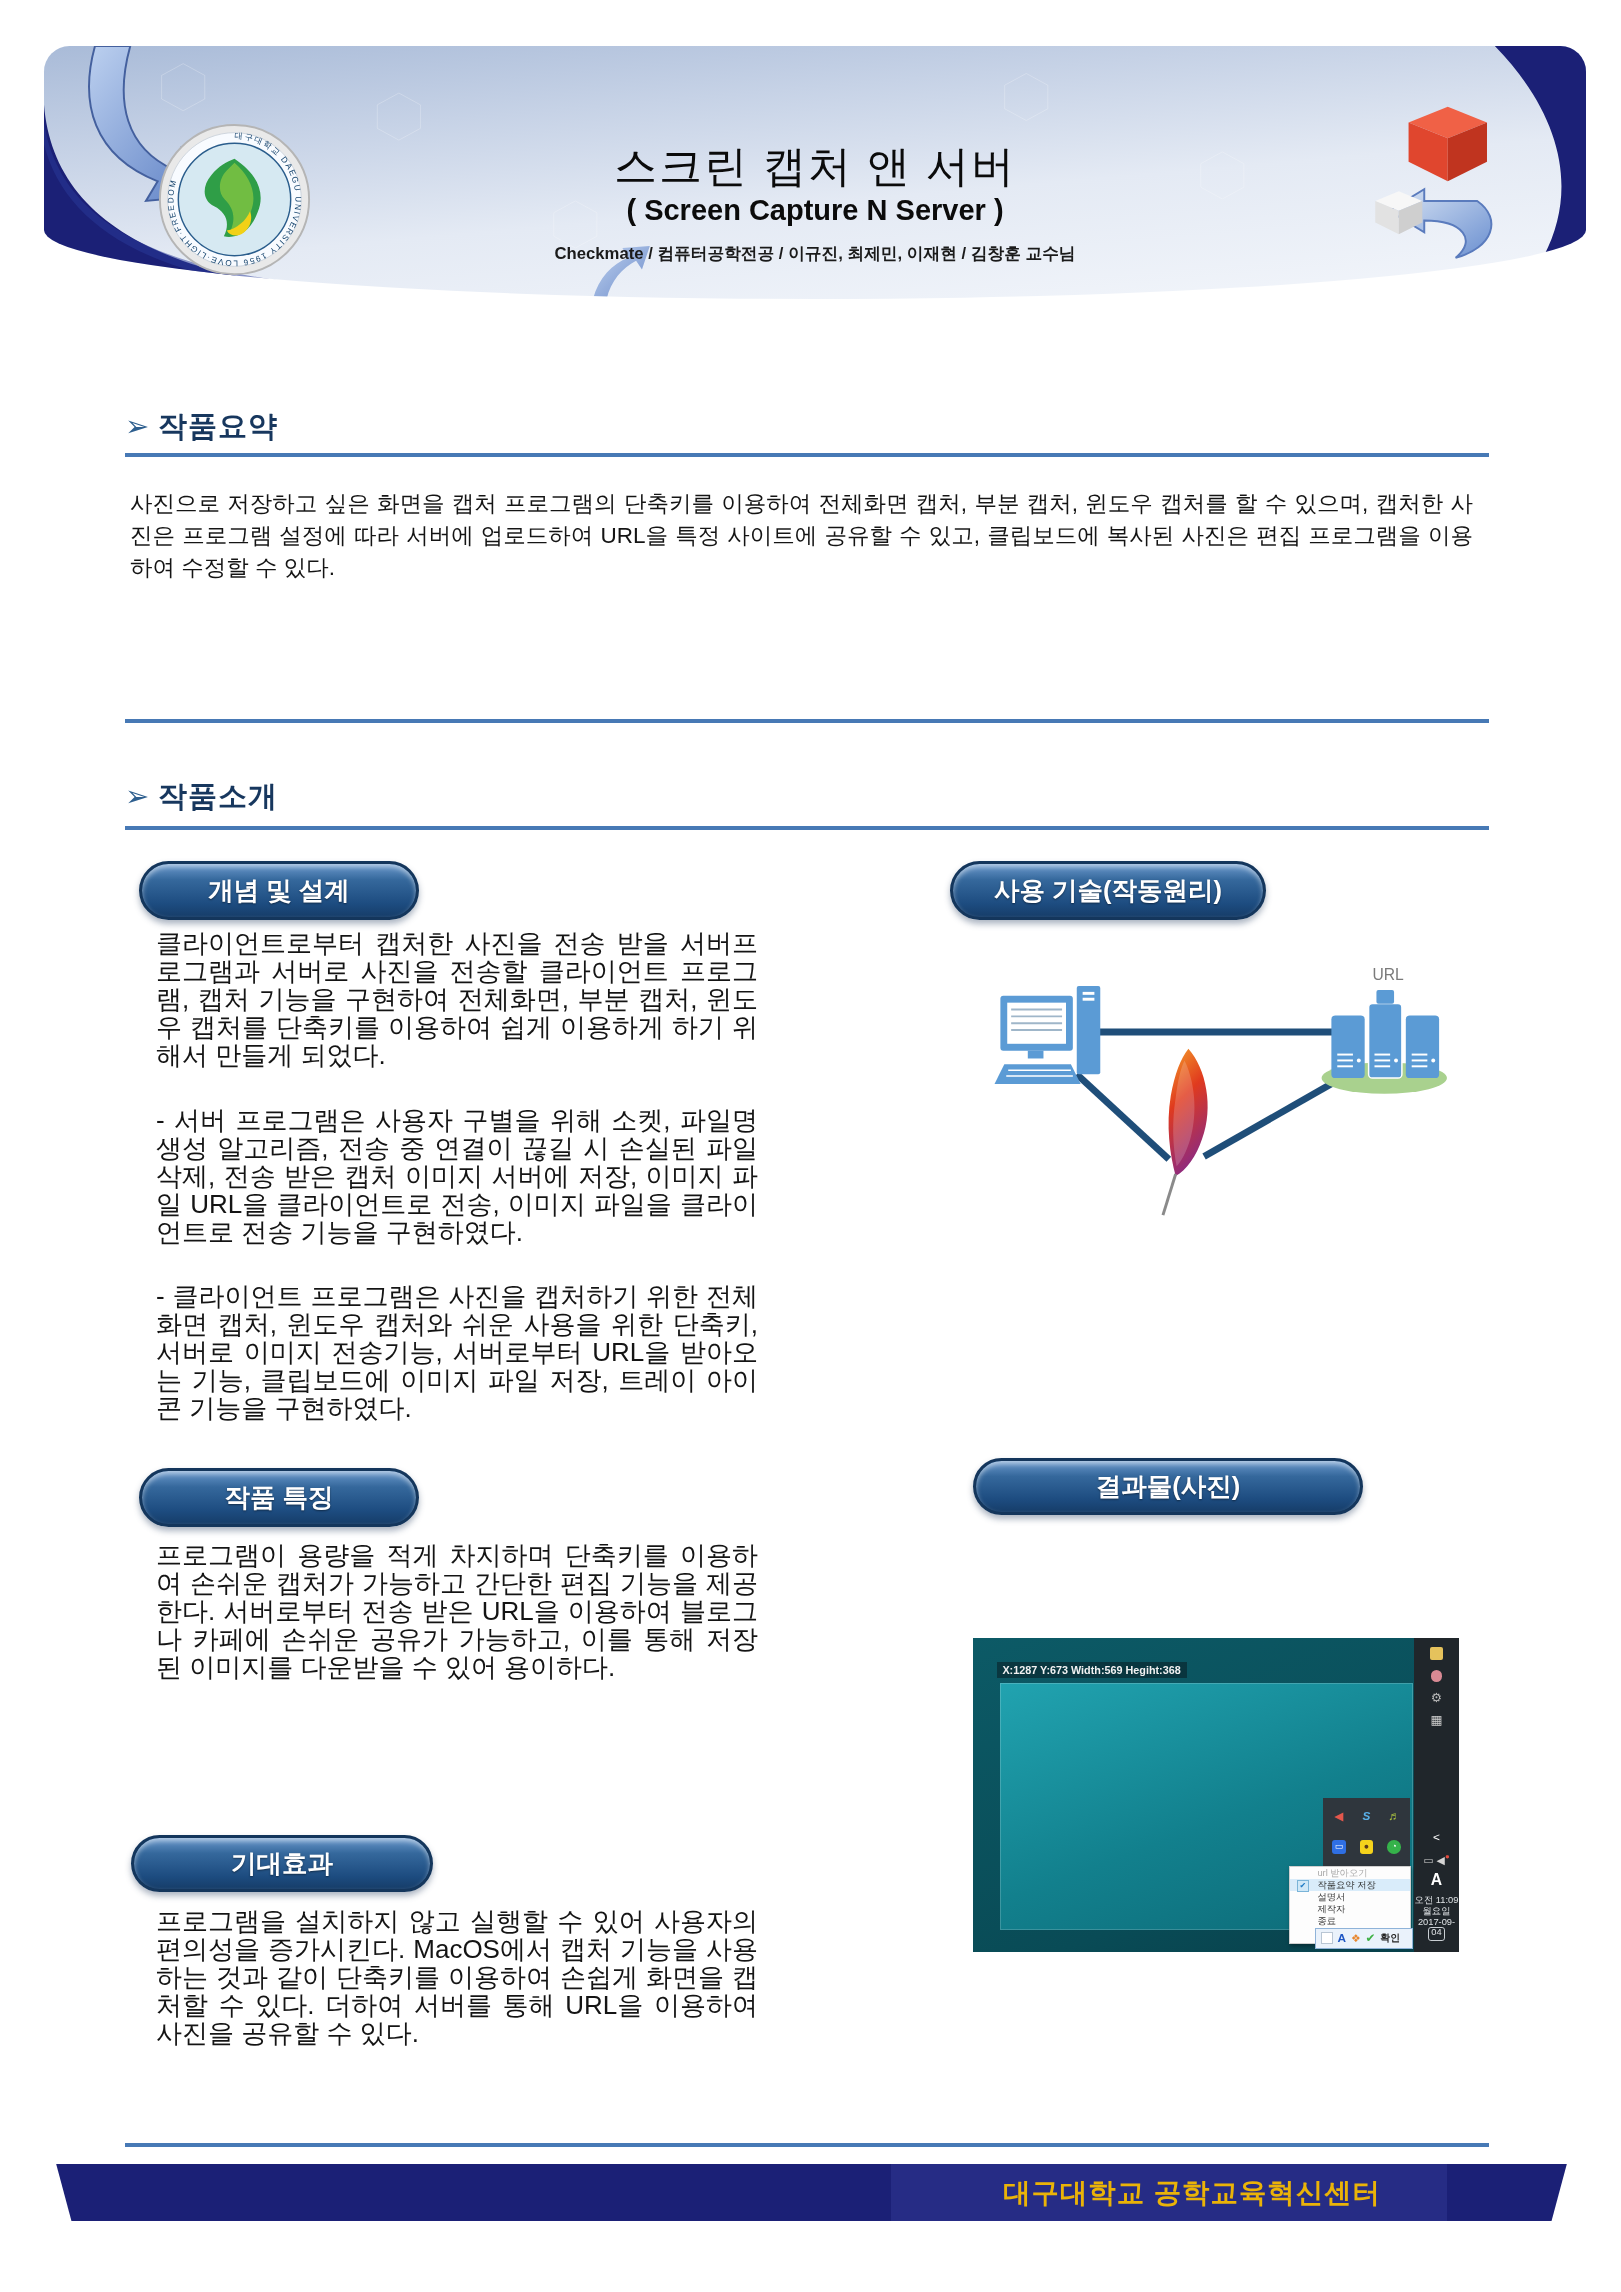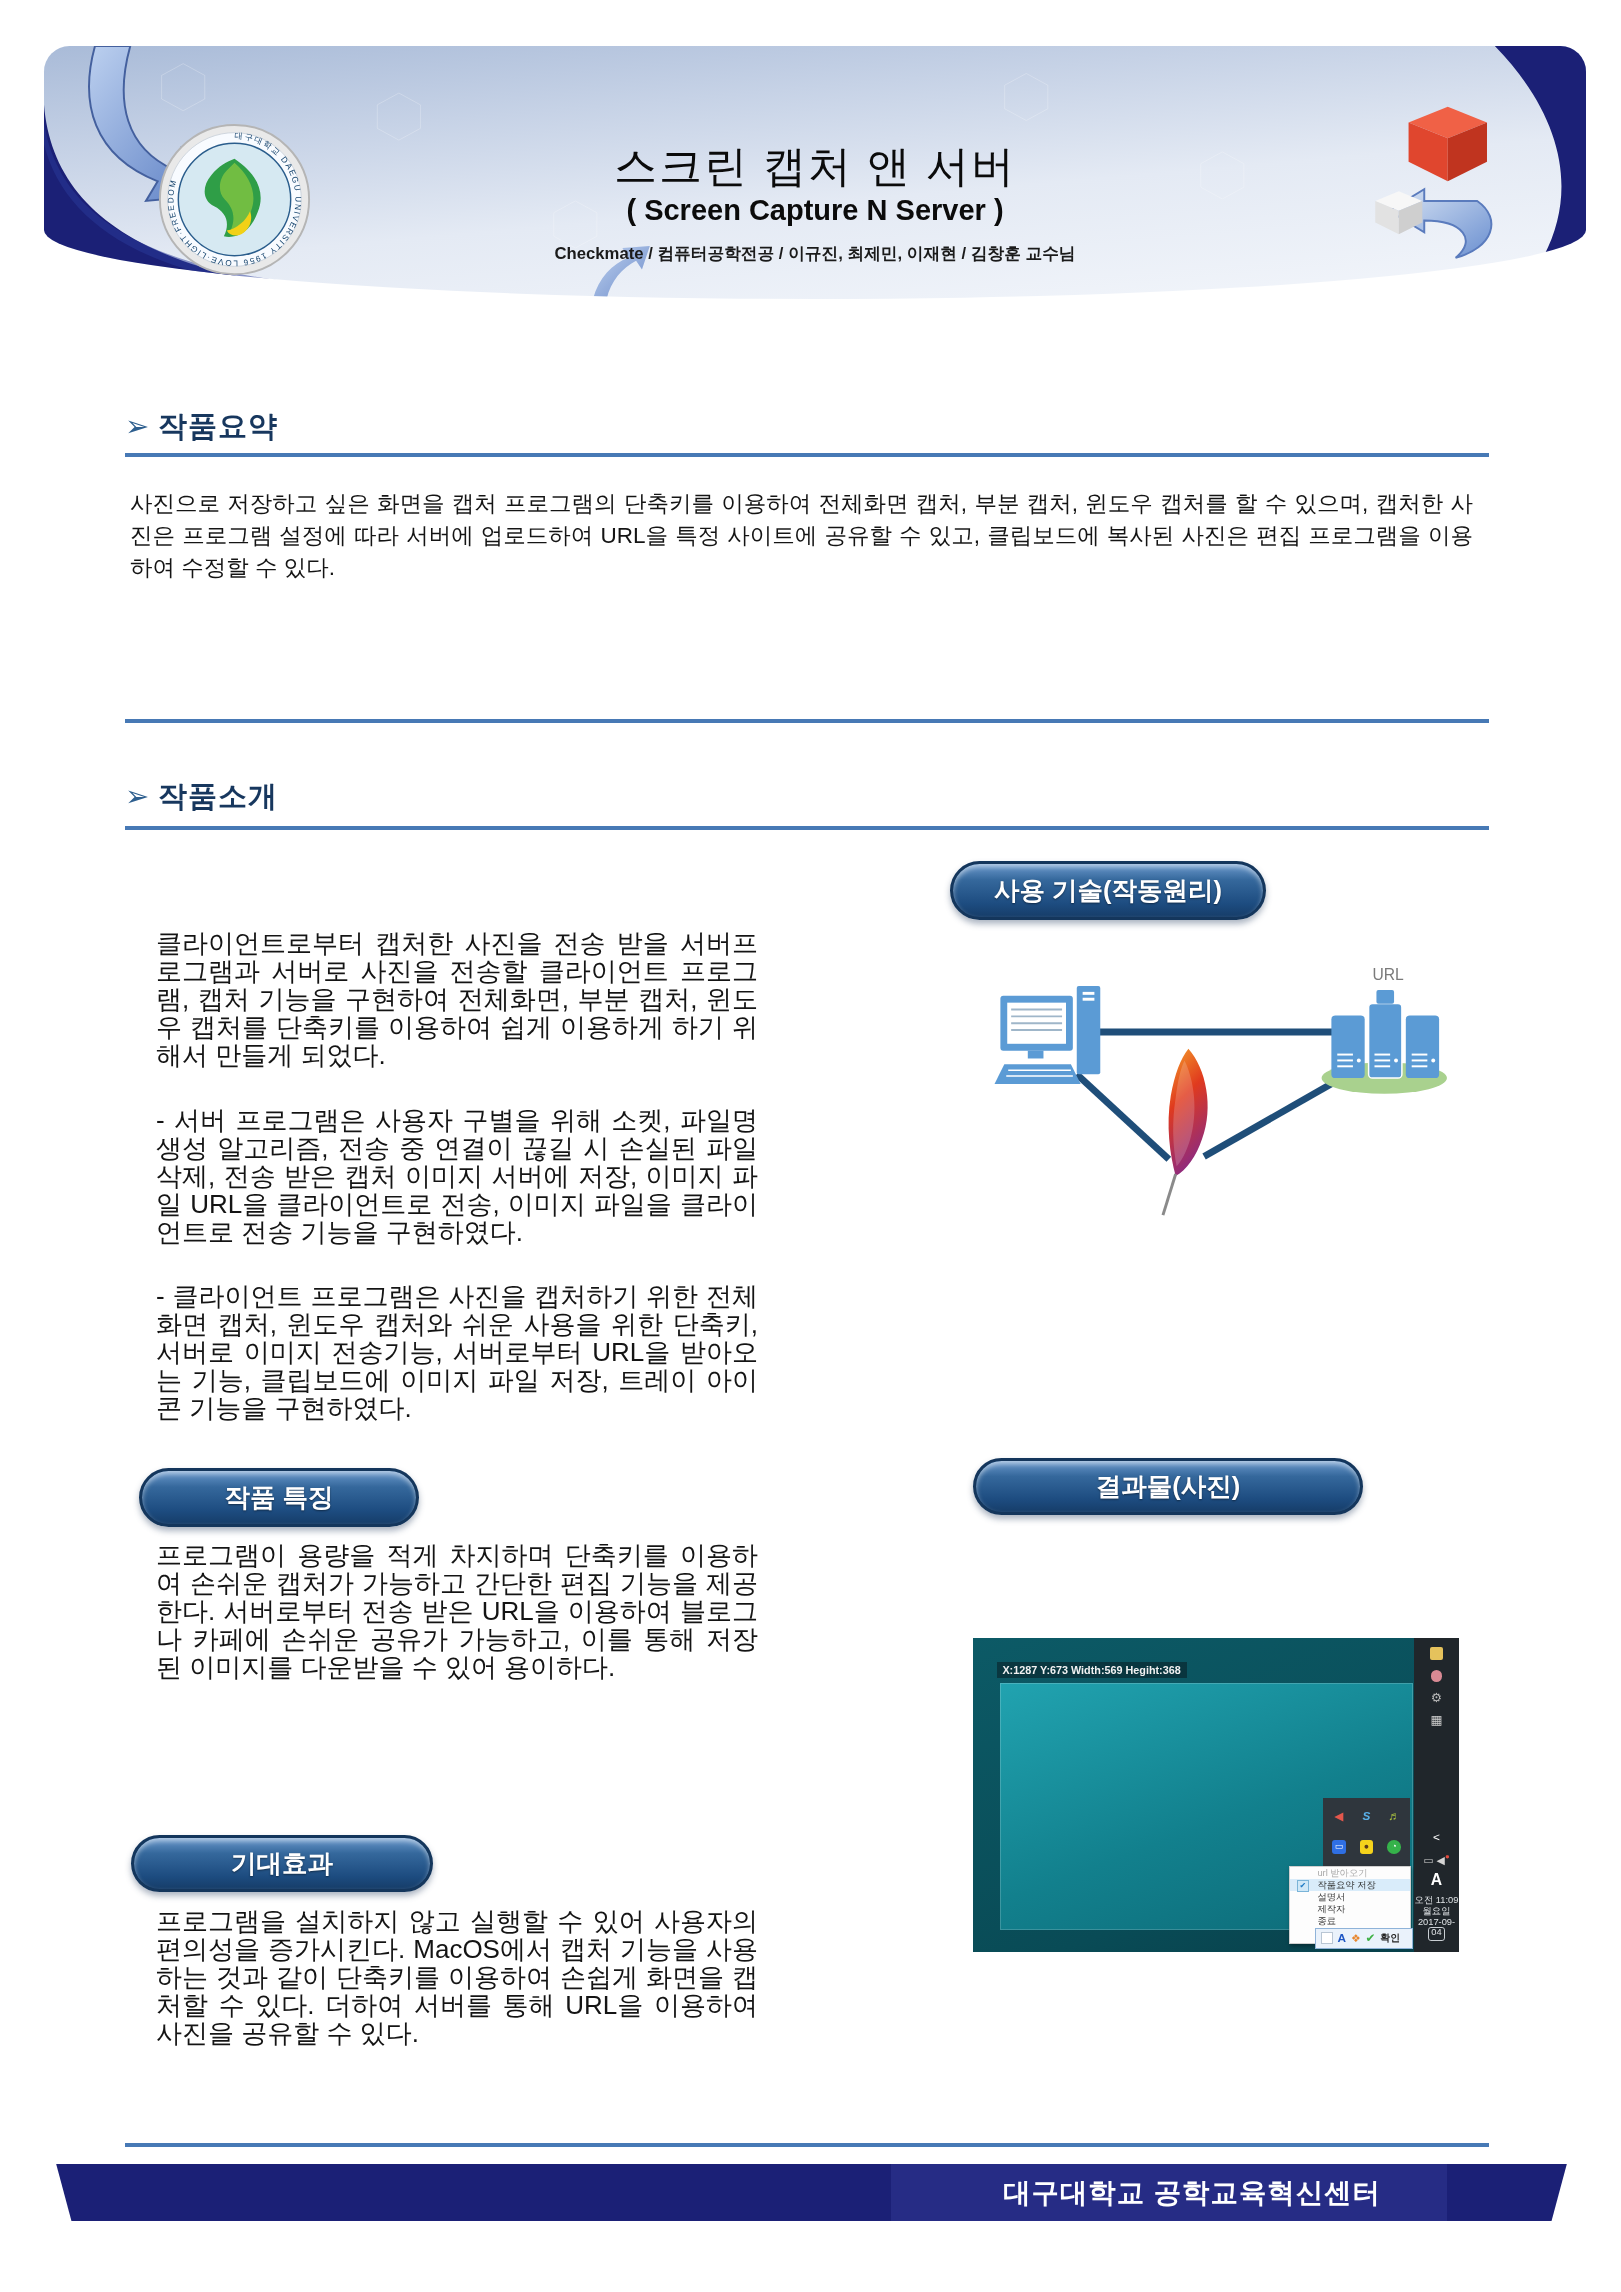--- a/index.html
+++ b/index.html
@@ -71,21 +71,21 @@
   .stb-square{display:inline-block;width:9.8px;height:9.8px;background:#fff;border:1px solid #b9c6d4;}
   .stb-a{color:#1f57c4;font-weight:bold;font-size:11.8px;}
   .stb-stamp{color:#e8862d;font-size:10.8px;}
   .stb-check{color:#3cb043;font-weight:bold;font-size:11.8px;}
   .stb-label{font-size:9.8px;color:#222;font-weight:bold;}
   
   .footer-bar{position:absolute;left:47px;top:2164px;width:1529px;height:57px;background:#1b2076;
         -webkit-clip-path:polygon(0.6% 0,99.4% 0,98.4% 100%,1.6% 100%);
         clip-path:polygon(0.6% 0,99.4% 0,98.4% 100%,1.6% 100%);}
   .footer-box{position:absolute;right:129px;top:0;width:510px;height:57px;background:#262c85;
-        display:flex;align-items:center;justify-content:center;color:#ffffff;font-size:27.4px;font-weight:bold;letter-spacing:1px;padding-left:46px;}
+        display:flex;align-items:center;justify-content:center;color:#eab308;font-size:27.4px;font-weight:bold;letter-spacing:1px;padding-left:46px;}
 </style>
 </head>
 <body>
 
 <div class="page">
 
   <div class="banner">
     <svg class="banner-deco" viewBox="0 0 1573 258" preserveAspectRatio="none">
       <defs>
         <linearGradient id="arrowGrad" x1="0" y1="0" x2="1" y2="1">
@@ -150,20 +150,21 @@
   <div class="rule" style="left:125px;top:453px;width:1364px;"></div>
   <div class="para summary" style="left:130px;top:488px;width:1343px;">사진으로 저장하고 싶은 화면을 캡처 프로그램의 단축키를 이용하여 전체화면 캡처, 부분 캡처, 윈도우 캡처를 할 수 있으며, 캡처한 사진은 프로그램 설정에 따라 서버에 업로드하여  URL을 특정 사이트에 공유할 수 있고, 클립보드에 복사된 사진은 편집 프로그램을 이용하여 수정할 수 있다.</div>
 
   <div class="rule" style="left:125px;top:719px;width:1364px;"></div>
 
   <div class="sec-head" style="left:125px;top:777px;">
     <span class="marker">➢</span><span>작품소개</span>
   </div>
   <div class="rule" style="left:125px;top:826px;width:1364px;"></div>
 
+  <div class="pill" style="left:139px;top:861px;width:274px;height:53px;">개념 및 설계</div>
   <div class="para col" style="left:135px;top:929px;width:602px;">클라이언트로부터 캡처한 사진을 전송 받을 서버프로그램과 서버로 사진을 전송할 클라이언트 프로그램, 캡처 기능을 구현하여 전체화면, 부분 캡처, 윈도우 캡처를 단축키를 이용하여 쉽게 이용하게 하기 위해서 만들게 되었다.</div>
   <div class="para col" style="left:135px;top:1106px;width:602px;">-  서버 프로그램은 사용자 구별을 위해 소켓, 파일명 생성 알고리즘, 전송 중 연결이 끊길 시 손실된 파일 삭제, 전송 받은 캡처 이미지 서버에 저장, 이미지 파일 URL을 클라이언트로 전송, 이미지 파일을 클라이언트로 전송 기능을 구현하였다.</div>
   <div class="para col" style="left:135px;top:1282px;width:602px;">-  클라이언트 프로그램은 사진을 캡처하기 위한 전체화면 캡처, 윈도우 캡처와 쉬운 사용을 위한 단축키, 서버로 이미지 전송기능, 서버로부터 URL을 받아오는 기능, 클립보드에 이미지 파일 저장, 트레이 아이콘 기능을 구현하였다.</div>
 
   <div class="pill" style="left:139px;top:1468px;width:274px;height:53px;">작품 특징</div>
   <div class="para col" style="left:135px;top:1541px;width:602px;">프로그램이 용량을 적게 차지하며 단축키를 이용하여 손쉬운 캡처가 가능하고 간단한 편집 기능을 제공한다. 서버로부터 전송 받은 URL을 이용하여 블로그나 카페에 손쉬운 공유가 가능하고, 이를 통해 저장된 이미지를 다운받을 수 있어 용이하다.</div>
 
   <div class="pill" style="left:131px;top:1835px;width:296px;height:51px;">기대효과</div>
   <div class="para col" style="left:135px;top:1907px;width:602px;">프로그램을 설치하지 않고 실행할 수 있어 사용자의 편의성을 증가시킨다. MacOS에서 캡처 기능을 사용하는 것과 같이 단축키를 이용하여 손쉽게 화면을 캡처할 수 있다. 더하여 서버를 통해 URL을 이용하여 사진을 공유할 수 있다.</div>
 

